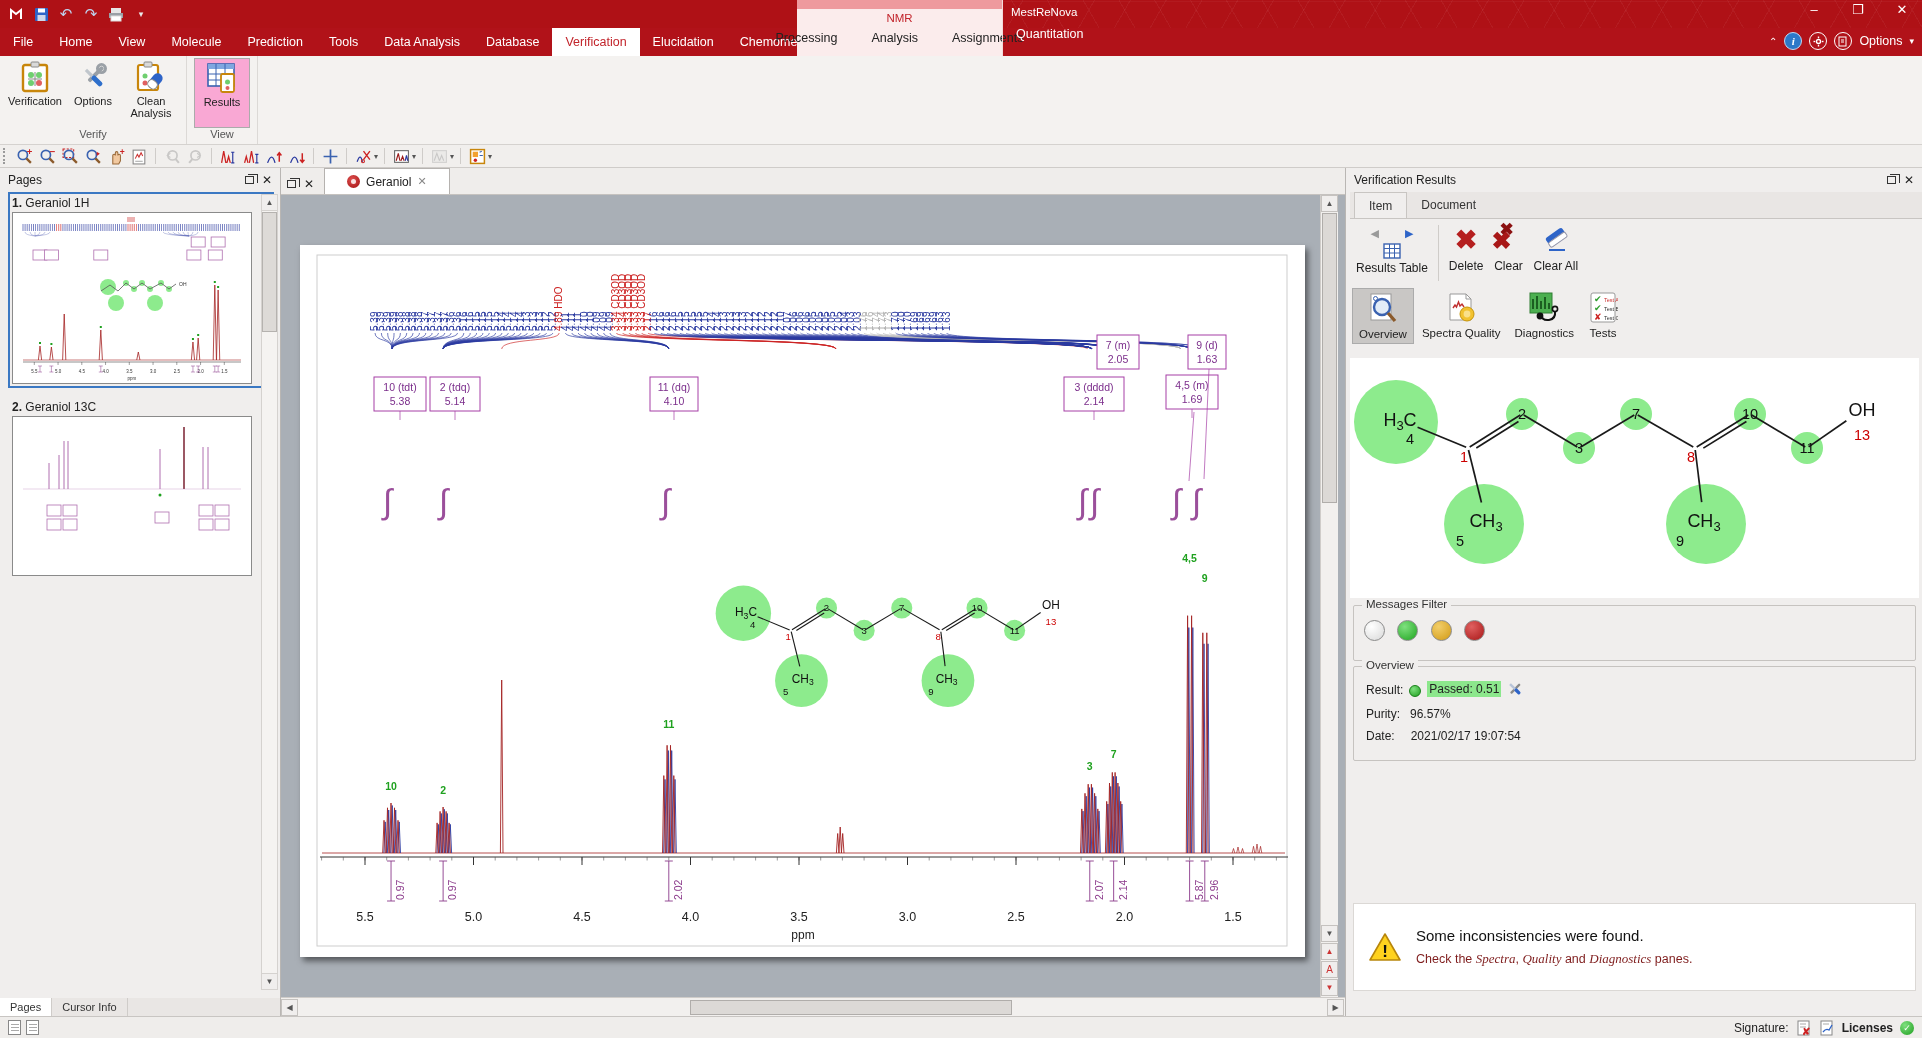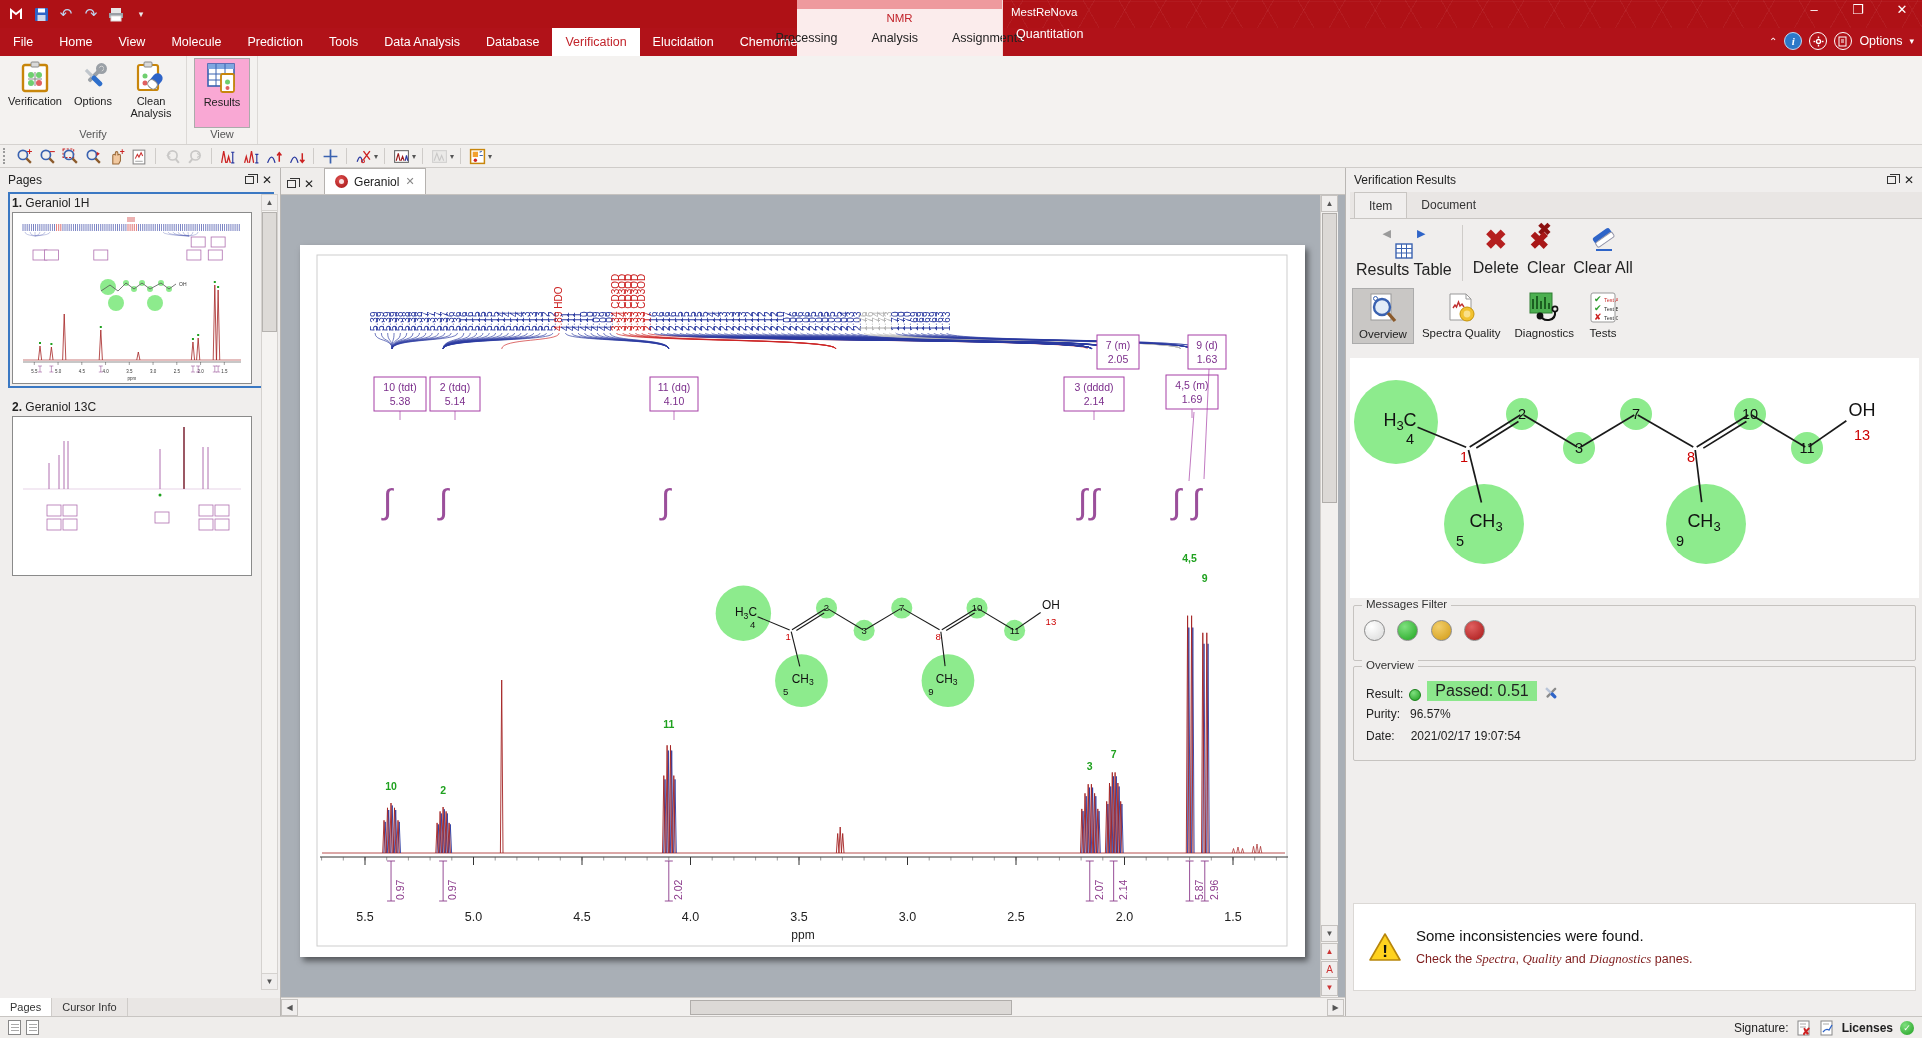--- a/index.html
+++ b/index.html
@@ -66,47 +66,47 @@
   .ltab{font-size:11px;padding:0 10px;display:flex;align-items:center;color:#333;border-right:1px solid #CFCCC9}
   .ltab.active{background:#fff}
   #statusbar{left:0;top:1016px;width:1922px;height:22px;background:#EFEDEB;border-top:1px solid #C8C5C2;display:flex;align-items:center;padding:0 8px}
   .sb-doc{width:13px;height:15px;border:1px solid #888;background:#fff;margin-right:5px;position:relative}
   .sb-doc i{position:absolute;left:2px;top:3px;width:8px;height:1px;background:#AAA;box-shadow:0 3px 0 #AAA,0 6px 0 #AAA}
   #sbright{margin-left:auto;display:flex;align-items:center;gap:7px;font-size:12px}
   .lic-dot{width:14px;height:14px;border-radius:50%;background:radial-gradient(circle at 35% 30%,#7FE07F,#1E9E1E);color:#fff;font-size:9px;text-align:center;line-height:14px}
   
   #main{left:281px;top:168px;width:1064px;height:848px;background:#A9AFB6}
   #tabbar{position:absolute;left:0;top:0;width:1064px;height:27px;background:#EFEDEB;border-bottom:1px solid #C5C2BF;display:flex;align-items:flex-end}
-  #doctab{height:26px;background:#fff;border:1px solid #B5B2AF;border-bottom:none;display:flex;align-items:center;gap:6px;padding:0 10px;margin-left:2px;font-size:12px}
+  #doctab{height:26px;background:#fff;border:1px solid #B5B2AF;border-bottom:none;display:flex;align-items:center;gap:6px;padding:0 22px;margin-left:2px;font-size:12px}
   .docdot{width:13px;height:13px;border-radius:50%;background:radial-gradient(circle at 40% 35%,#E05050,#A01010);position:relative}
   .docdot:after{content:"";position:absolute;left:4px;top:4px;width:5px;height:5px;border-radius:50%;background:#fff;opacity:.85}
   #page{position:absolute;left:19px;top:77px;width:1005px;height:712px;background:#fff;box-shadow:3px 4px 6px rgba(0,0,0,.5)}
   #vscroll{position:absolute;left:1039px;top:27px;width:18px;height:803px;background:#F2F0EE;border-left:1px solid #CFCCC9}
   #hscroll{position:absolute;left:0;top:829px;width:1064px;height:19px;background:#F2F0EE;border-top:1px solid #CFCCC9;}
   .scbtn{position:absolute;width:17px;height:17px;background:#F0EEED;border:1px solid #C5C2BF;color:#555;font-size:8px;text-align:center;line-height:16px}
   .scthumb{position:absolute;background:#DCD9D6;border:1px solid #B0ADAA}
   
   #rpanel{left:1345px;top:168px;width:577px;height:848px;background:#F0EEED;border-left:1px solid #B9B6B3}
   #rtabs{position:absolute;left:4px;top:24px;width:577px;height:27px;background:#E9E6E4;border-bottom:1px solid #C8C5C2;display:flex;align-items:flex-end;padding-left:4px}
   .rtab{height:26px;padding:0 14px;display:flex;align-items:center;font-size:12px;color:#333}
   .rtab.active{background:#F0EEED;border:1px solid #C8C5C2;border-bottom:none}
   #rtools{position:absolute;left:0;top:51px;width:577px;height:66px;display:flex;align-items:flex-start;padding:4px 0 0 6px}
   .rtool{display:flex;flex-direction:column;align-items:center;margin:0 4px;cursor:default}
-  .rtool .rtlab{font-size:16px;color:#222;margin-top:2px}
+  .rtool .rtlab{font-size:12px;color:#222;margin-top:2px}
   .rtsep{width:1px;height:56px;background:#CFCCC9;margin:2px 6px 0 6px}
   #rviews{position:absolute;left:0;top:117px;width:577px;height:66px;display:flex;align-items:flex-start;padding:3px 0 0 6px}
   .rview{display:flex;flex-direction:column;align-items:center;padding:3px 6px;margin-right:2px}
   .rview.active{background:#C9C7C5;border:1px solid #ABABAB}
   .rview .rtlab{font-size:11.5px;margin-top:2px}
   #molbox{position:absolute;left:4px;top:190px;width:569px;height:240px;background:#fff}
   .grpbox{position:absolute;border:1px solid #C6C3C0;border-radius:2px}
   .grplab{position:absolute;top:-8px;left:8px;background:#F0EEED;padding:0 4px;font-size:11.5px;color:#333}
   .mfbtn{width:21px;height:21px;border-radius:50%;border:1px solid #8A8A8A;display:inline-block;margin-right:9px}
   .ovrow{position:absolute;left:12px;display:flex;align-items:flex-end;font-size:12px;gap:6px}
-  .passed{background:#8CE78C;padding:1px 8px;font-size:16px}
+  .passed{background:#8CE78C;padding:1px 2px;font-size:12px}
   #warnbox{position:absolute;left:7px;top:735px;width:563px;height:88px;background:#fff;border:1px solid #DBD8D5;display:flex;align-items:center;padding:0 14px;gap:14px}
   #warnbox .wt1{font-size:15px;color:#111;margin-bottom:7px}
   #warnbox .wt2{font-size:12.5px;color:#7f1d1d}
   #warnbox .wt2 i{font-family:"Liberation Serif",serif;font-style:italic;font-size:13px}
   svg{display:block}
   text{font-family:"Liberation Sans",sans-serif}
 </style>
 </head>
 <body>
 

